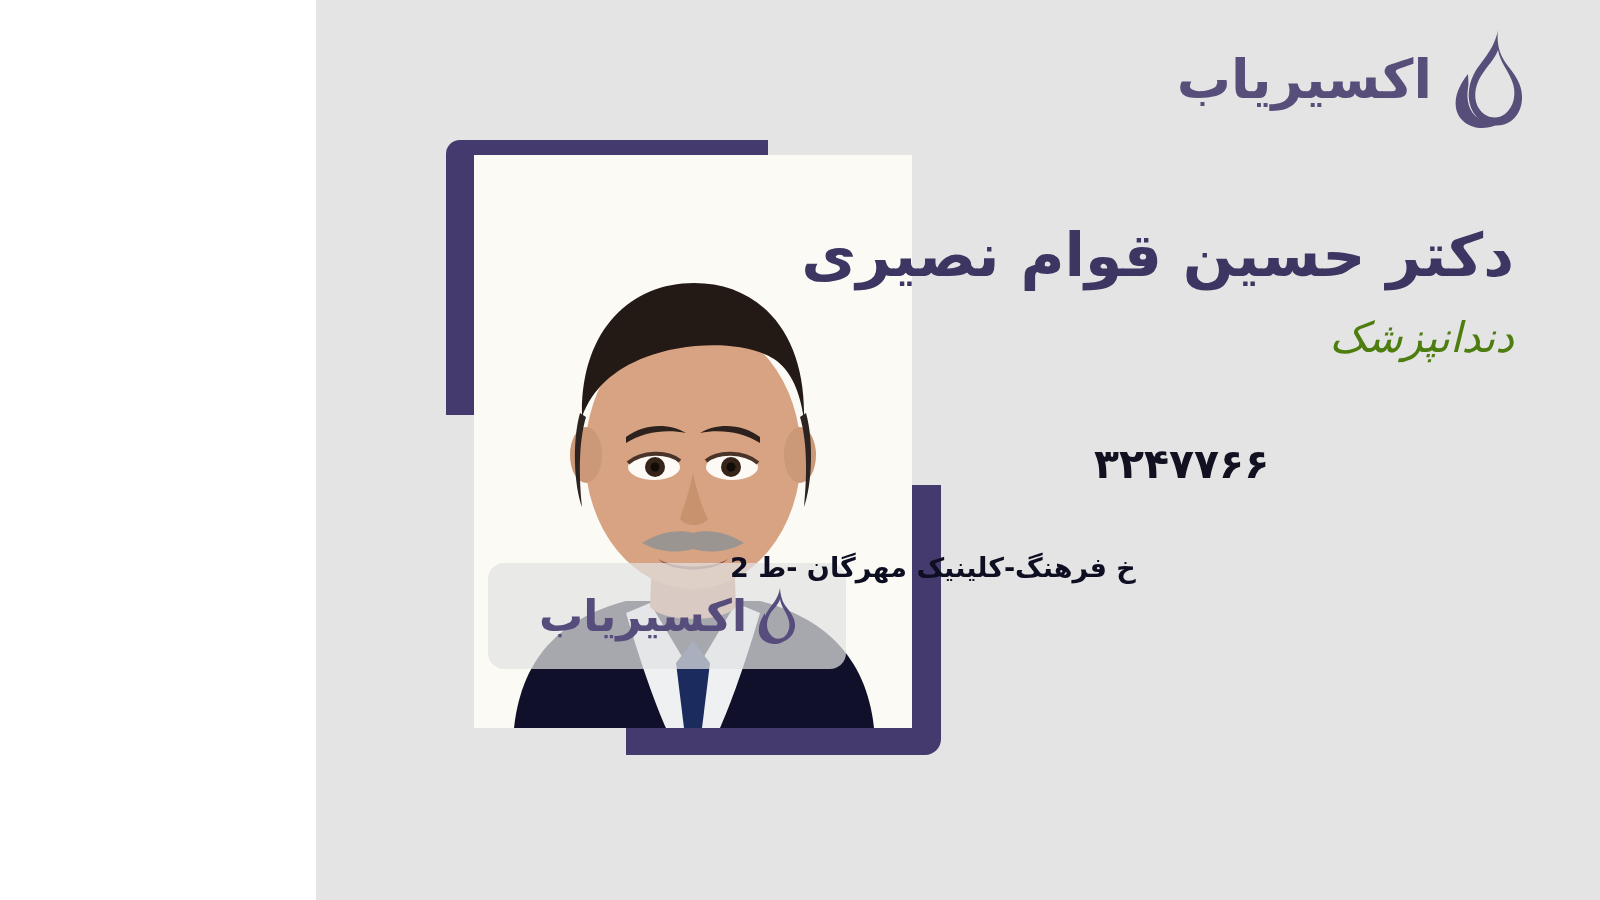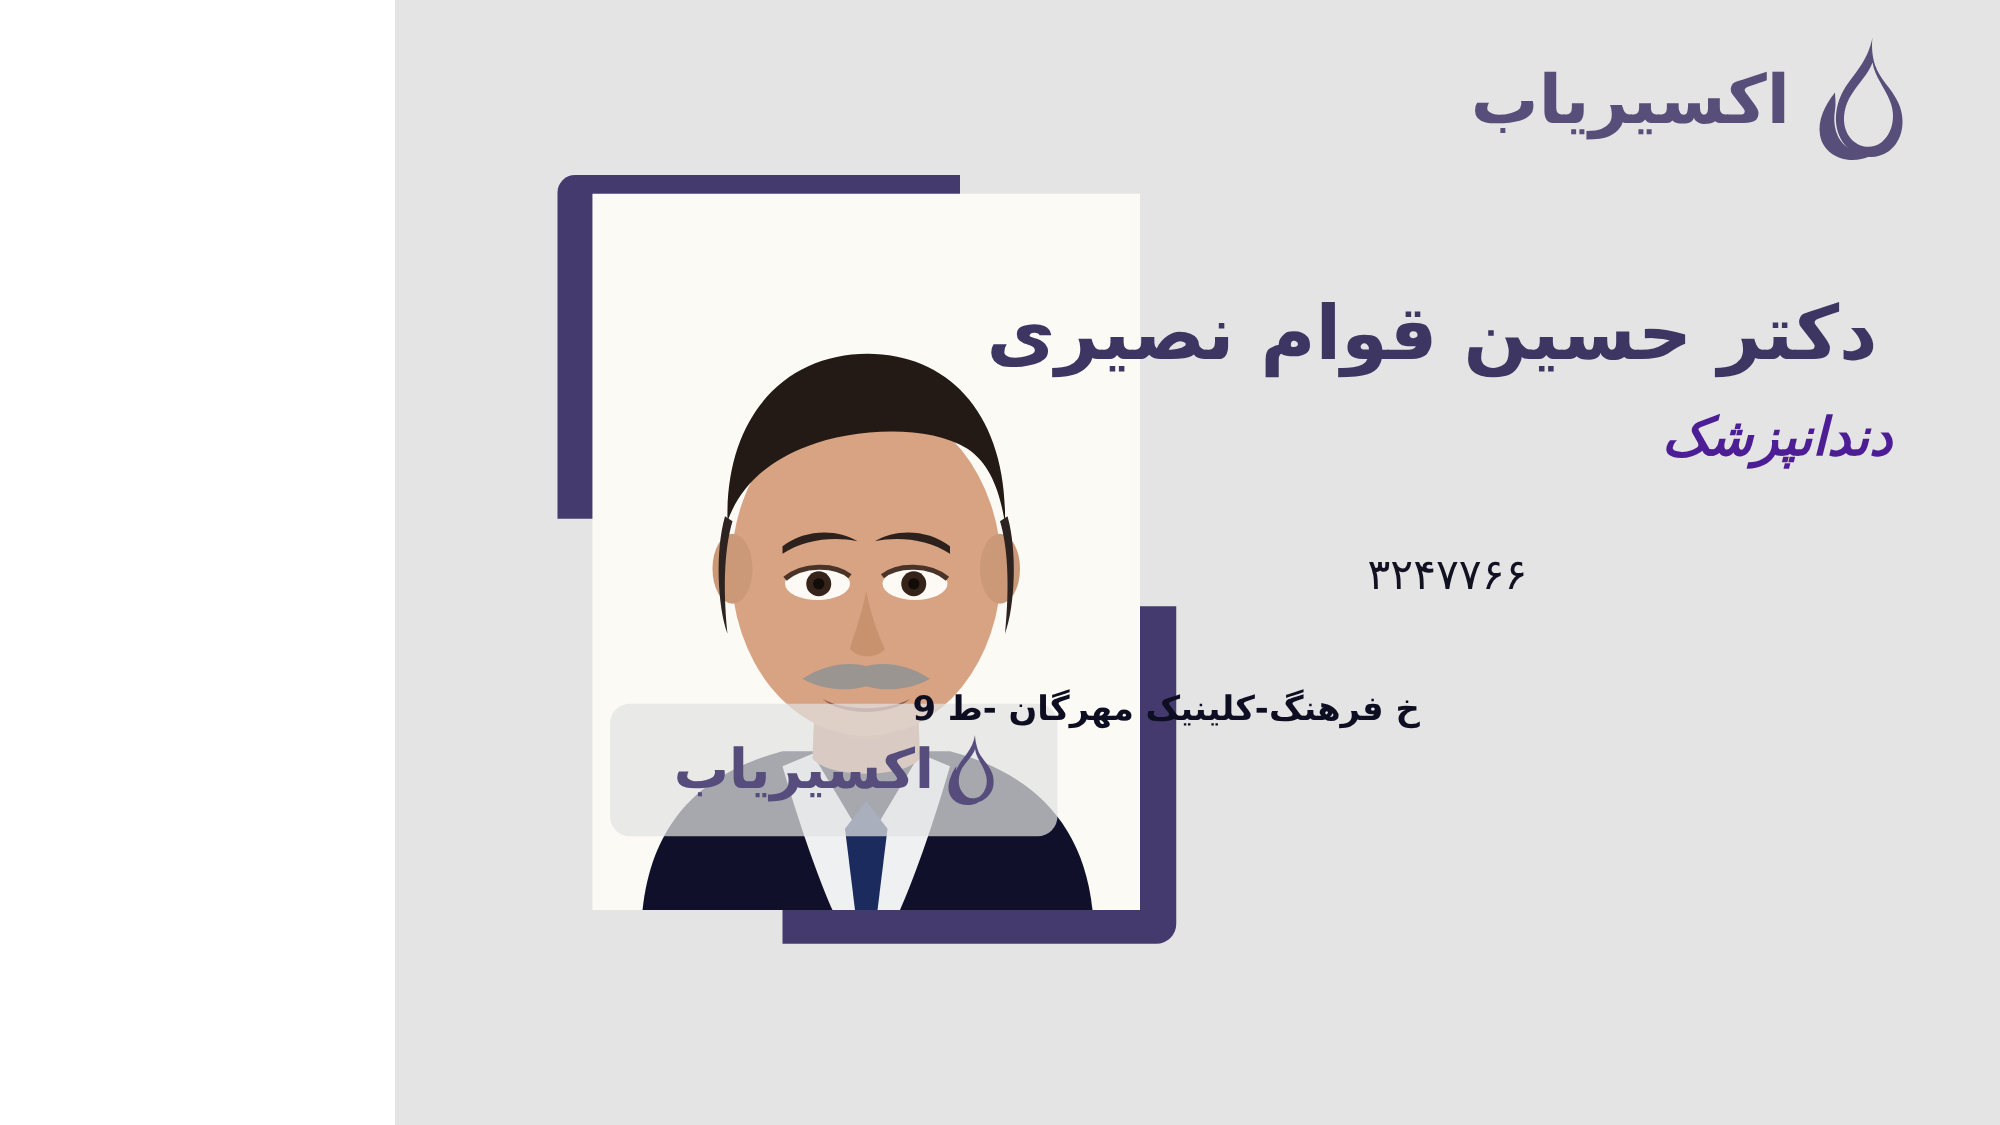--- a/index.html
+++ b/index.html
@@ -121,41 +121,41 @@
     top: 218px;
     width: 800px;
     text-align: right;
     direction: rtl;
   }
   .doctor-name {
     font-size: 60px;
     font-weight: 700;
     color: #3d3562;
     line-height: 1.25;
-    margin: 12px;
+    margin: 0;
     white-space: nowrap;
   }
   .specialty {
     font-size: 42px;
-    font-weight: 700;
-    color: #4c1d95;
+    font-weight: 400;
+    color: #4d7c0f;
     line-height: 1.3;
     margin: 18px 0 0 0;
     font-family: "DejaVu Serif", "Liberation Serif", serif;
     font-style: italic;
   }
   .phone {
     position: absolute;
     right: 86px;
     top: 440px;
     width: 420px;
     text-align: left;
     direction: ltr;
-    font-size: 34px;
-    font-weight: 400;
+    font-size: 41px;
+    font-weight: 700;
     color: #111122;
     letter-spacing: 1px;
   }
   .address {
     position: absolute;
     right: 250px;
     top: 552px;
     width: 620px;
     text-align: left;
     direction: rtl;
@@ -261,19 +261,19 @@
       </div>
     </div>
   </div>
 
   <div class="info">
     <h1 class="doctor-name">دکتر حسین قوام نصیری</h1>
     <div class="specialty">دندانپزشک</div>
   </div>
 
   <div class="phone">۳۲۴۷۷۶۶</div>
-  <div class="address">خ فرهنگ-کلینیک مهرگان -ط 9</div>
+  <div class="address">خ فرهنگ-کلینیک مهرگان -ط 2</div>
 
   <div class="bar bar-1"></div>
   <div class="bar bar-2"></div>
   <div class="bar bar-3"></div>
 
 </div>
 
 </body></html>

